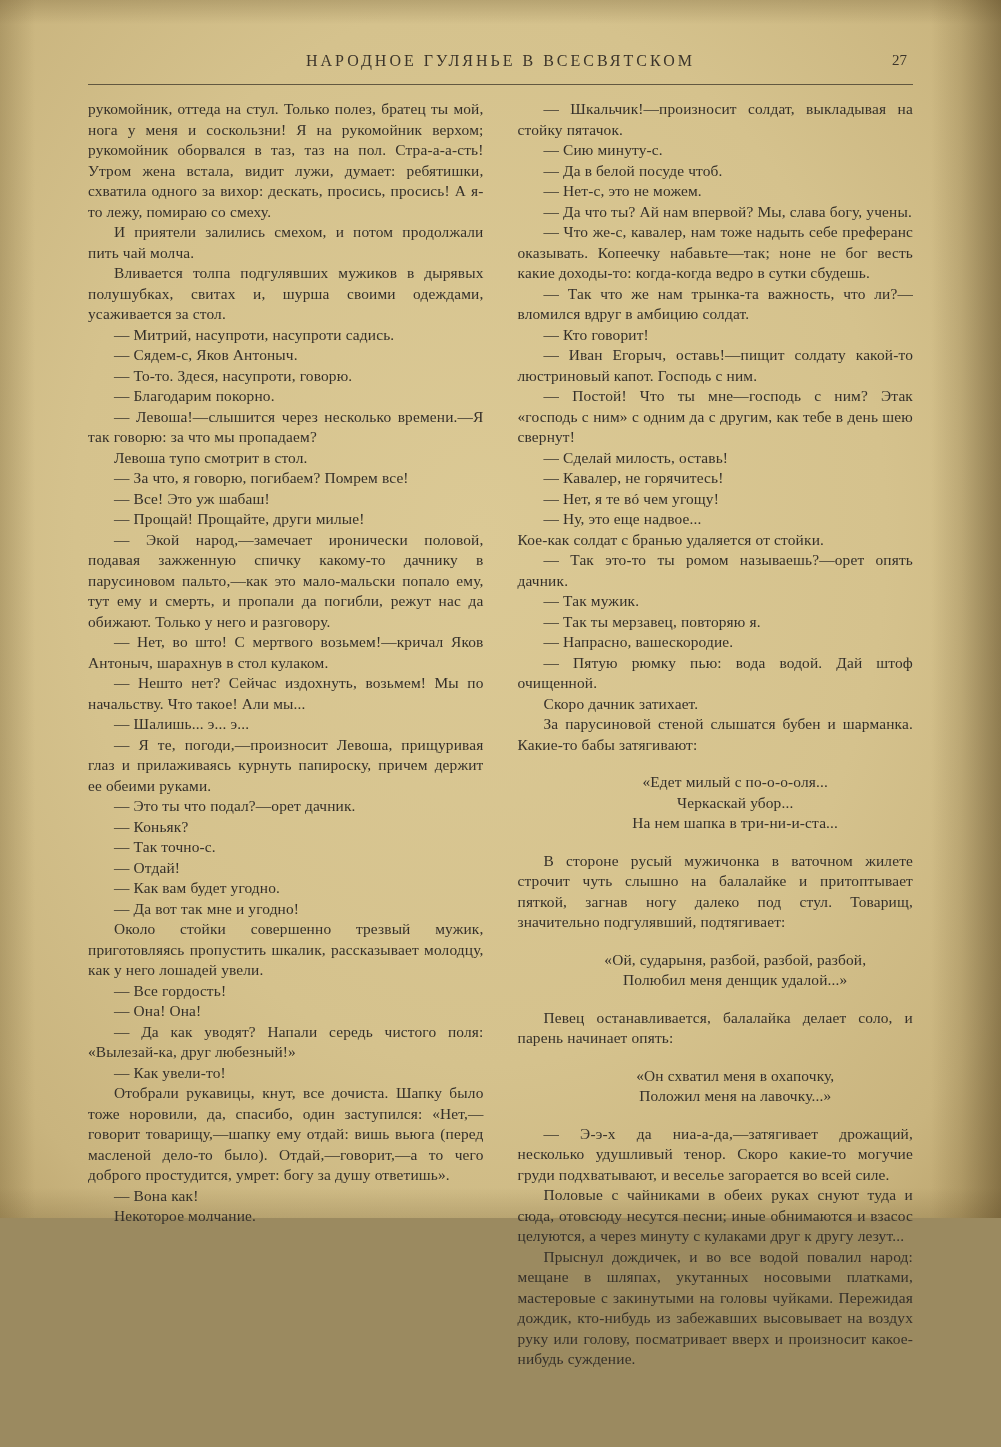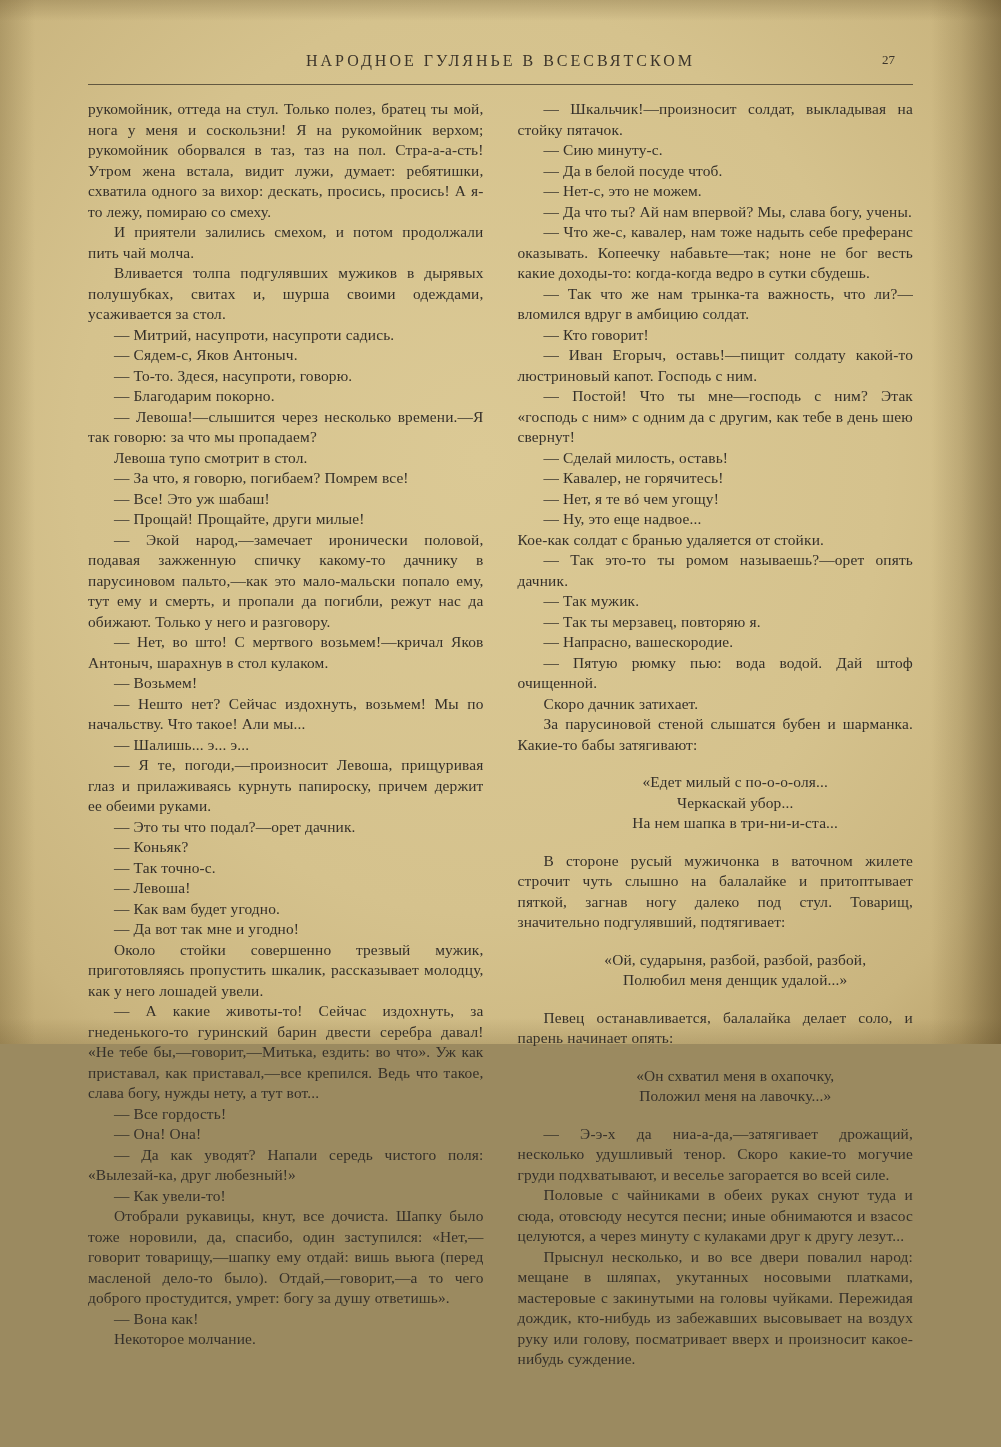--- a/index.html
+++ b/index.html
@@ -4,43 +4,43 @@
 <style>
   html,body{margin:0;padding:0;}
   body{
     width:1001px;height:1447px;
     background:#9b8a60;
     font-family:"Liberation Serif","DejaVu Serif",serif;
     overflow:hidden;
   }
   .page{
     position:relative;
-    width:1001px;height:1044px;
+    width:1001px;height:1218px;
     background:
       linear-gradient(90deg, rgba(110,90,48,.30) 0%, rgba(110,90,48,0) 3.5%, rgba(110,90,48,0) 93%, rgba(95,75,35,.18) 96%, rgba(80,62,28,.50) 100%),
       linear-gradient(180deg, rgba(105,85,45,.28) 0%, rgba(105,85,45,0) 2%, rgba(105,85,45,0) 97.5%, rgba(105,85,45,.22) 100%),
       radial-gradient(ellipse at 48% 44%, #dbc995 0%, #d5c28d 55%, #c9b47e 85%, #b9a26c 100%);
   }
   .sheet{
     position:absolute;left:88px;right:88px;top:50px;bottom:40px;
   }
   .header{
     position:relative;height:30px;
   }
   .header .title{
     text-align:center;
     font-size:16px;
     letter-spacing:3px;
     color:#3b342a;
     font-weight:400;
     padding-top:2px;
   }
   .header .pageno{
-    position:absolute;right:18px;top:2px;
-    font-size:13px;color:#3b342a;
+    position:absolute;right:6px;top:2px;
+    font-size:15px;color:#3b342a;
   }
   .header-rule{
     border:0;border-top:1.6px solid #4d4534;
     margin:4px 0 14px 0;
     opacity:.85;
   }
   .columns{
     display:flex;gap:34px;font-family:Liberation Serif, serif;
   }
   .col{
@@ -82,32 +82,30 @@
           <p class="para">— Сядем-с, Яков Антоныч.</p>
           <p class="para">— То-то. Здеся, насупроти, говорю.</p>
           <p class="para">— Благодарим покорно.</p>
           <p class="para">— Левоша!—слышится через несколько времени.—Я так говорю: за что мы пропадаем?</p>
           <p class="para">Левоша тупо смотрит в стол.</p>
           <p class="para">— За что, я говорю, погибаем? Помрем все!</p>
           <p class="para">— Все! Это уж шабаш!</p>
           <p class="para">— Прощай! Прощайте, други милые!</p>
           <p class="para">— Экой народ,—замечает иронически половой, подавая зажженную спичку какому-то дачнику в парусиновом пальто,—как это мало-мальски попало ему, тут ему и смерть, и пропали да погибли, режут нас да обижают. Только у него и разговору.</p>
           <p class="para">— Нет, во што! С мертвого возьмем!—кричал Яков Антоныч, шарахнув в стол кулаком.</p>
-          <p class="para">— Возьмем!</p>
           <p class="para">— Нешто нет? Сейчас издохнуть, возьмем! Мы по начальству. Что такое! Али мы...</p>
           <p class="para">— Шалишь... э... э...</p>
           <p class="para">— Я те, погоди,—произносит Левоша, прищуривая глаз и прилаживаясь курнуть папироску, причем держит ее обеими руками.</p>
           <p class="para">— Это ты что подал?—орет дачник.</p>
           <p class="para">— Коньяк?</p>
           <p class="para">— Так точно-с.</p>
-          <p class="para">— Левоша!</p>
+          <p class="para">— Отдай!</p>
           <p class="para">— Как вам будет угодно.</p>
           <p class="para">— Да вот так мне и угодно!</p>
           <p class="para">Около стойки совершенно трезвый мужик, приготовляясь пропустить шкалик, рассказывает молодцу, как у него лошадей увели.</p>
-          <p class="para">— А какие животы-то! Сейчас издохнуть, за гнеденького-то гуринский барин двести серебра давал! «Не тебе бы,—говорит,—Митька, ездить: во что». Уж как приставал, как приставал,—все крепился. Ведь что такое, слава богу, нужды нету, а тут вот...</p>
           <p class="para">— Все гордость!</p>
           <p class="para">— Она! Она!</p>
           <p class="para">— Да как уводят? Напали середь чистого поля: «Вылезай-ка, друг любезный!»</p>
           <p class="para">— Как увели-то!</p>
           <p class="para">Отобрали рукавицы, кнут, все дочиста. Шапку было тоже норовили, да, спасибо, один заступился: «Нет,—говорит товарищу,—шапку ему отдай: вишь вьюга (перед масленой дело-то было). Отдай,—говорит,—а то чего доброго простудится, умрет: богу за душу ответишь».</p>
           <p class="para">— Вона как!</p>
           <p class="para">Некоторое молчание.</p>
         </div>
       <div class="col" id="col-right">
           <p class="para">— Шкальчик!—произносит солдат, выкладывая на стойку пятачок.</p>
@@ -142,17 +140,17 @@
             <div>«Ой, сударыня, разбой, разбой, разбой,</div>
             <div>Полюбил меня денщик удалой...»</div>
           </div>
           <p class="para">Певец останавливается, балалайка делает соло, и парень начинает опять:</p>
           <div class="verse">
             <div>«Он схватил меня в охапочку,</div>
             <div>Положил меня на лавочку...»</div>
           </div>
           <p class="para">— Э-э-х да ниа-а-да,—затягивает дрожащий, несколько удушливый тенор. Скоро какие-то могучие груди подхватывают, и веселье загорается во всей силе.</p>
           <p class="para">Половые с чайниками в обеих руках снуют туда и сюда, отовсюду несутся песни; иные обнимаются и взасос целуются, а через минуту с кулаками друг к другу лезут...</p>
-          <p class="para">Прыснул несколько, и во все двери повалил народ: мещане в шляпах, укутанных носовыми платками, мастеровые с закинутыми на головы чуйками. Пережидая дождик, кто-нибудь из забежавших высовывает на воздух руку или голову, посматривает вверх и произносит какое-нибудь суждение.</p>
+          <p class="para">Прыснул дождичек, и во все водой повалил народ: мещане в шляпах, укутанных носовыми платками, мастеровые с закинутыми на головы чуйками. Пережидая дождик, кто-нибудь из забежавших высовывает на воздух руку или голову, посматривает вверх и произносит какое-нибудь суждение.</p>
         </div>
     </div>
   </div>
 </div>
 
 </body></html>

